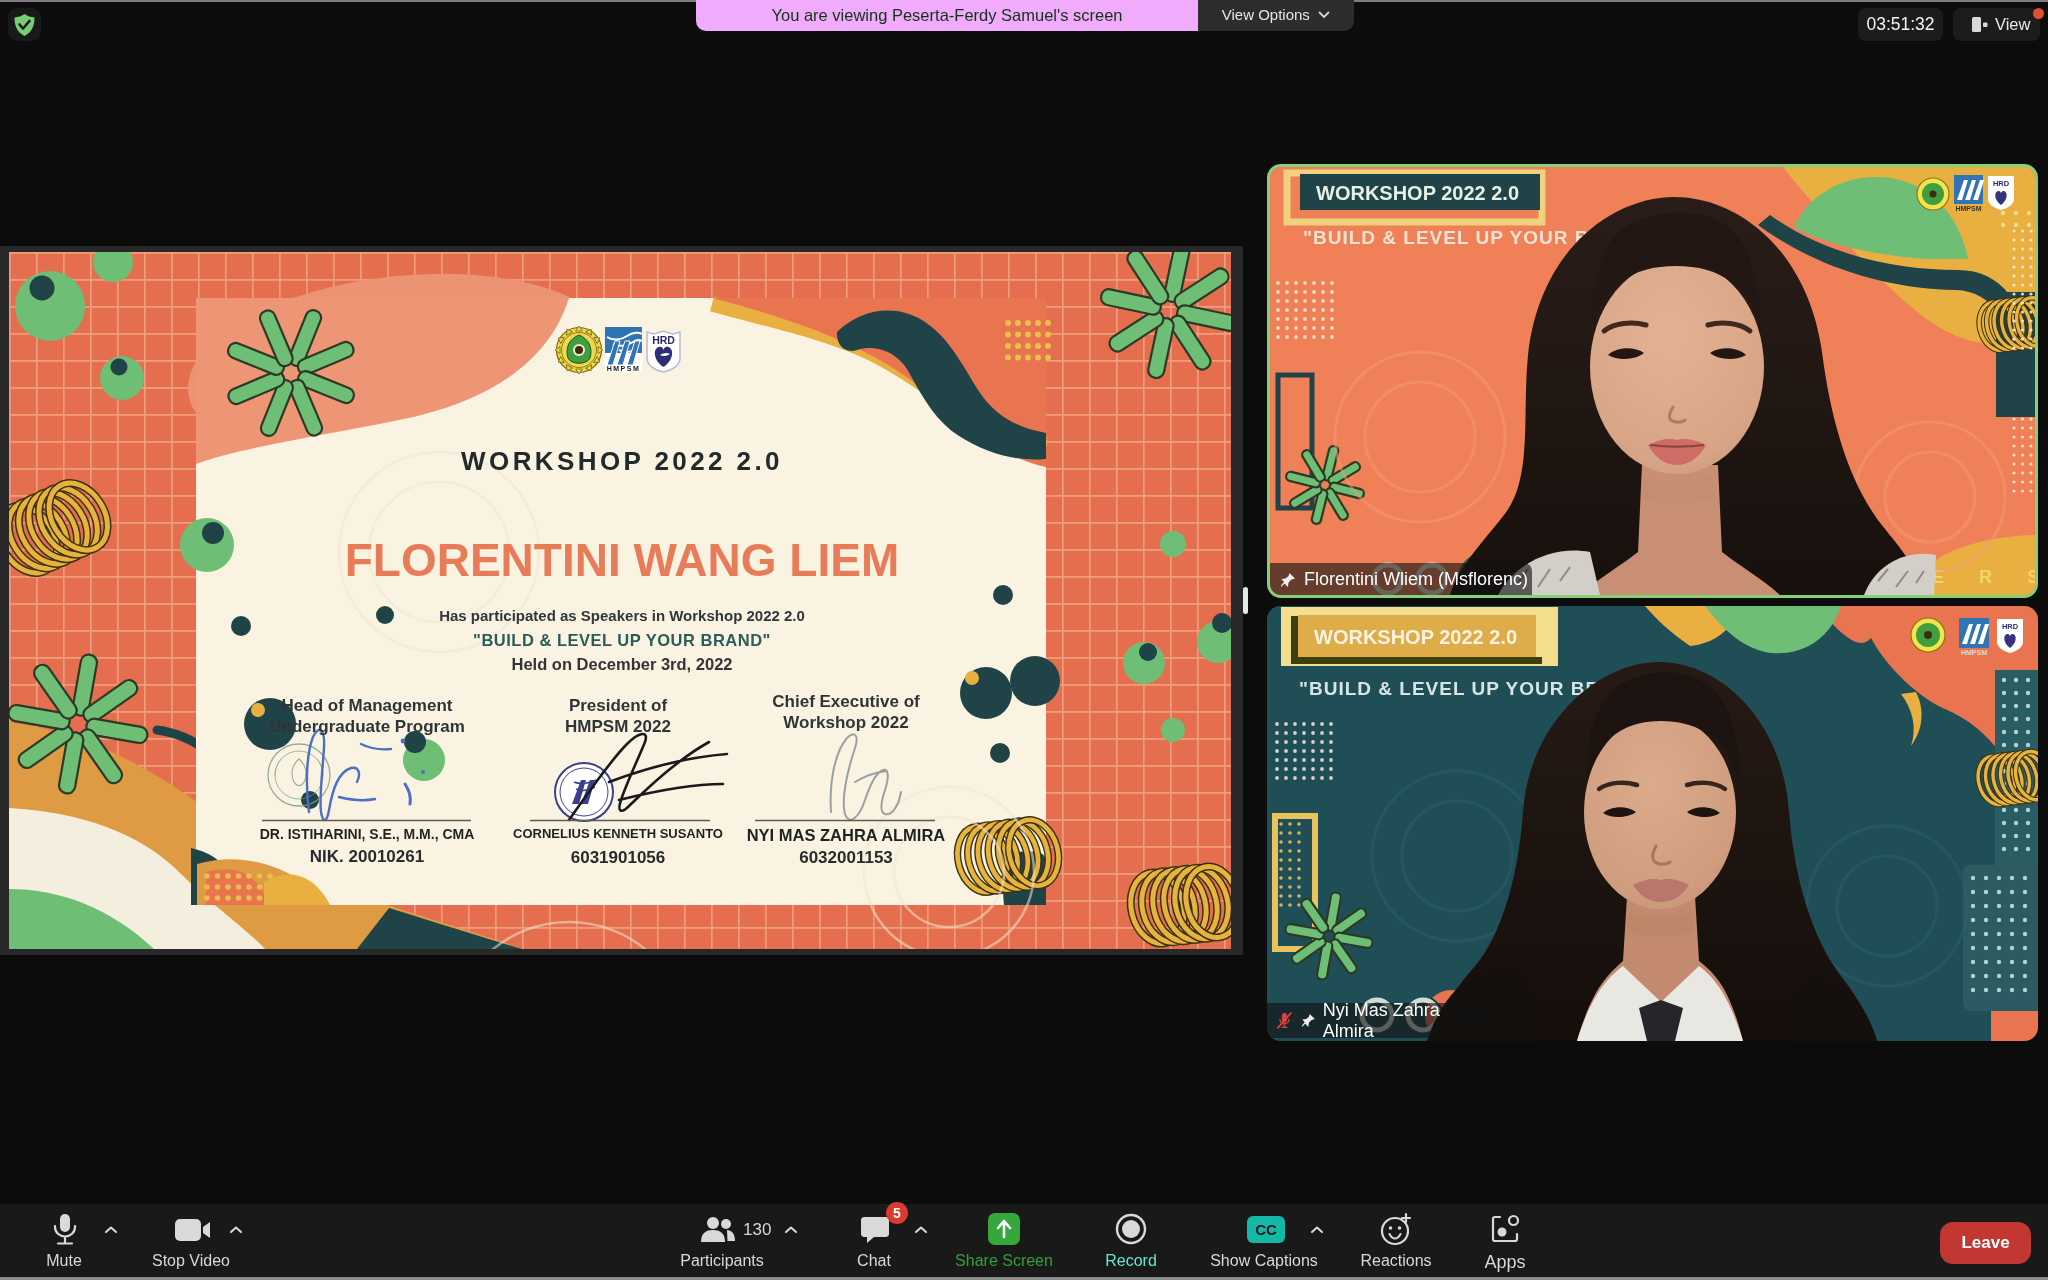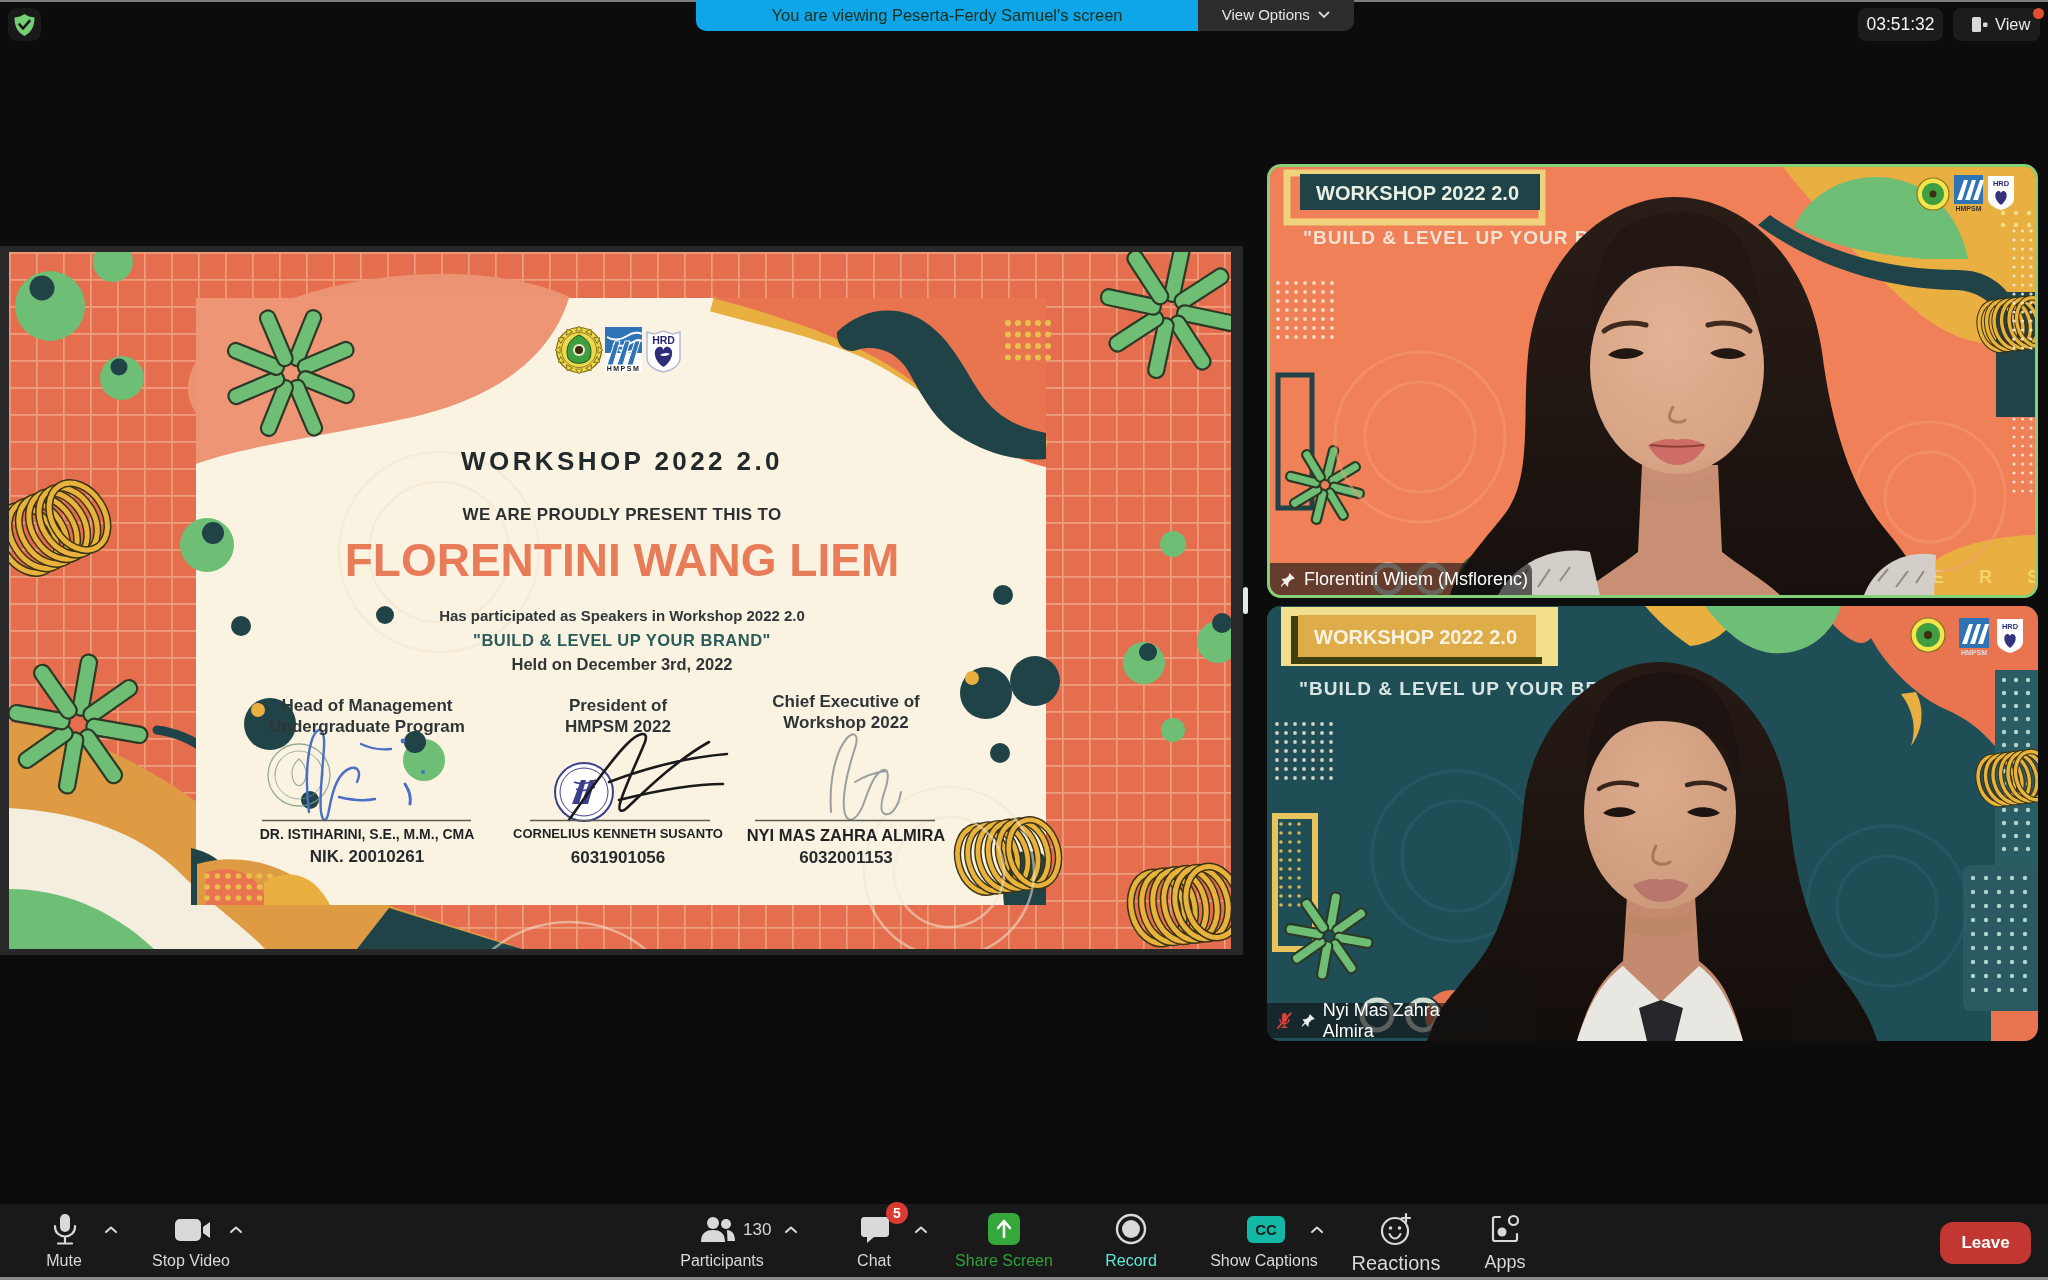--- a/index.html
+++ b/index.html
@@ -2,21 +2,21 @@
 <html><head>
 <meta charset="utf-8">
 <style>
 * { margin:0; padding:0; box-sizing:border-box; }
 html,body { width:2048px; height:1280px; background:#0c0c0c; overflow:hidden; }
 body { font-family:"Liberation Sans", sans-serif; }
 #stage { position:absolute; top:0; left:0; width:2048px; height:1280px; background:#0c0c0c; overflow:hidden; }
 .abs { position:absolute; }
 #topline { top:0; left:0; width:2048px; height:2px; background:#7d7d7d; }
 #shieldbox { top:8px; left:8px; width:33px; height:33px; background:#191919; border-radius:9px; }
-#greenpill { top:0; left:696px; width:502px; height:31px; background:#0ea5e9; border-radius:0 0 0 10px; color:#17301b; font-size:16.5px; line-height:30px; text-align:center; font-weight:500;}
+#greenpill { top:0; left:696px; width:502px; height:31px; background:#f0abfc; border-radius:0 0 0 10px; color:#17301b; font-size:16.5px; line-height:30px; text-align:center; font-weight:500;}
 #viewopts { top:0; left:1198px; width:156px; height:31px; background:#2d2d2d; border-radius:0 0 10px 0; color:#e5e5e5; font-size:15px; line-height:29px; text-align:center; }
 #timepill { top:8px; left:1858px; width:85px; height:33px; background:#1c1c1c; border-radius:8px; color:#f2f2f2; font-size:17.5px; line-height:33px; text-align:center; }
 #viewbtn { top:8px; left:1953px; width:87px; height:33px; background:#1c1c1c; border-radius:8px; color:#e8e8e8; font-size:16.5px; line-height:33px; }
 #reddot { top:8px; left:2033px; width:11px; height:11px; background:#e04f2f; border-radius:50%; }
 #frame { top:246px; left:0; width:1243px; height:709px; background:#282828; }
 #screen { top:252px; left:9px; width:1222px; height:697px; background:#e56e4e; overflow:hidden; }
 #scrollpill { top:587px; left:1243px; width:5px; height:27px; background:#e8e8e8; border-radius:3px; }
 .ct { position:absolute; text-align:center; white-space:nowrap; }
 #tile1 { top:164px; left:1267px; width:771px; height:434px; border:3px solid #87d07a; border-radius:14px; background:#ef8057; overflow:hidden; }
 #tile2 { top:606px; left:1267px; width:771px; height:435px; border-radius:14px; background:#1f4e57; overflow:hidden; }
@@ -252,21 +252,20 @@
           <circle cx="575" cy="540" r="29" fill="#fff" stroke="#3b3f8c" stroke-width="2"></circle>
           <circle cx="575" cy="540" r="24" fill="none" stroke="#3b3f8c" stroke-width="1"></circle>
           <path d="M563,552 L572,528 L577,528 L570,552 Z M572,552 L581,528 L586,528 L579,552 Z" fill="#3b3f8c"></path>
           <path d="M565,530 C572,533 580,531 587,528 M567,537 C573,540 580,538 586,535" stroke="#3b3f8c" stroke-width="1.6" fill="none"></path>
         </g>
         <path d="M560,568 C580,540 600,510 618,492 C630,480 640,478 636,490 C630,505 618,530 612,548 C608,560 612,562 620,554 C640,535 668,508 700,490 M600,530 C640,515 680,505 718,502 M610,548 C650,538 690,532 714,532" stroke="#1a1a1a" stroke-width="2.6" fill="none" stroke-linecap="round"></path>
         <path d="M822,560 C820,530 826,500 838,486 C846,478 850,484 846,496 C838,520 832,548 836,562 C840,574 850,566 856,548 C862,530 868,520 874,518 C880,516 880,526 876,538 C872,550 870,560 876,562 C884,564 890,552 892,540 M846,530 C856,524 868,520 878,519" stroke="#9aa0a2" stroke-width="2" fill="none" stroke-linecap="round"></path>
         <path d="M253,568.5 H462 M521,568.5 H701 M746,568.5 H926" stroke="#5b5b52" stroke-width="1.6"></path>
       </svg>
       <div class="ct" style="left:338px;top:194px;width:550px;font-size:26px;font-weight:bold;color:#222a2c;letter-spacing:3.4px;">WORKSHOP 2022 2.0</div>
-      <div class="ct" style="left:338px;top:253px;width:550px;font-size:17px;font-weight:bold;color:#2b3033;letter-spacing:0.3px;">WE ARE PROUDLY PRESENT THIS TO</div>
       <div class="ct" style="left:288px;top:281px;width:650px;font-size:46px;font-weight:bold;color:#e87b58;">FLORENTINI WANG LIEM</div>
       <div class="ct" style="left:338px;top:355px;width:550px;font-size:15px;font-weight:bold;color:#30373a;">Has participated as Speakers in Workshop 2022 2.0</div>
       <div class="ct" style="left:338px;top:379px;width:550px;font-size:16.5px;font-weight:bold;color:#2a5c59;letter-spacing:0.5px;">"BUILD &amp; LEVEL UP YOUR BRAND"</div>
       <div class="ct" style="left:338px;top:403px;width:550px;font-size:16.5px;font-weight:bold;color:#333436;">Held on December 3rd, 2022</div>
       <div class="ct" style="left:238px;top:444px;width:240px;font-size:17px;font-weight:bold;color:#2f3537;line-height:1.22;">Head of Management<br>Undergraduate Program</div>
       <div class="ct" style="left:489px;top:444px;width:240px;font-size:17px;font-weight:bold;color:#2f3537;line-height:1.22;">President of<br>HMPSM 2022</div>
       <div class="ct" style="left:717px;top:440px;width:240px;font-size:17px;font-weight:bold;color:#2f3537;line-height:1.22;">Chief Executive of<br>Workshop 2022</div>
       <div class="ct" style="left:238px;top:574px;width:240px;font-size:14px;font-weight:bold;color:#1e2224;">DR. ISTIHARINI, S.E., M.M., CMA</div>
       <div class="ct" style="left:489px;top:574px;width:240px;font-size:13px;font-weight:bold;color:#1e2224;">CORNELIUS KENNETH SUSANTO</div>
       <div class="ct" style="left:717px;top:574px;width:240px;font-size:16.5px;font-weight:bold;color:#1e2224;">NYI MAS ZAHRA ALMIRA</div>
@@ -830,21 +829,21 @@
       <path d="M2 7 L7 2.5 L12 7" stroke="#d9d9d9" stroke-width="2" fill="none" stroke-linecap="round" stroke-linejoin="round"></path>
     </svg>
     <div class="tblabel" style="left:1164px;top:1252px;width:200px;color:#d8d8d8;font-size:16px;font-weight:normal;">Show Captions</div>
     <svg class="abs" style="top:1212px;left:1380px" width="34" height="34" viewBox="0 0 34 34">
       <circle cx="15" cy="19" r="13" fill="none" stroke="#d9d9d9" stroke-width="2.2"></circle>
       <circle cx="10.5" cy="16" r="1.8" fill="#d9d9d9"></circle>
       <circle cx="19.5" cy="16" r="1.8" fill="#d9d9d9"></circle>
       <path d="M9.5 22 C11 25 13 26.5 15 26.5 C17 26.5 19 25 20.5 22" stroke="#d9d9d9" stroke-width="2" fill="none" stroke-linecap="round"></path>
       <path d="M26 2 L26 10 M22 6 L30 6" stroke="#d9d9d9" stroke-width="2.2" stroke-linecap="round"></path>
     </svg>
-    <div class="tblabel" style="left:1296px;top:1252px;width:200px;color:#d8d8d8;font-size:20px;font-weight:normal;">Reactions</div>
+    <div class="tblabel" style="left:1296px;top:1252px;width:200px;color:#d8d8d8;font-size:16px;font-weight:normal;">Reactions</div>
     <svg class="abs" style="top:1214px;left:1490px" width="30" height="30" viewBox="0 0 30 30">
       <path d="M10 3 L5 3 C3.9 3 3 3.9 3 5 L3 25 C3 26.1 3.9 27 5 27 L25 27 C26.1 27 27 26.1 27 25 L27 20" stroke="#d9d9d9" stroke-width="2.2" fill="none" stroke-linecap="round"></path>
       <circle cx="23.5" cy="6.5" r="4.5" fill="none" stroke="#d9d9d9" stroke-width="2.2"></circle>
       <circle cx="12" cy="18" r="4.5" fill="#d9d9d9"></circle>
     </svg>
     <div class="tblabel" style="left:1405px;top:1252px;width:200px;color:#d8d8d8;font-size:18px;font-weight:normal;">Apps</div>
   <div id="leave" class="abs">Leave</div>
   <div id="botline" class="abs"></div>
 </div>
 

